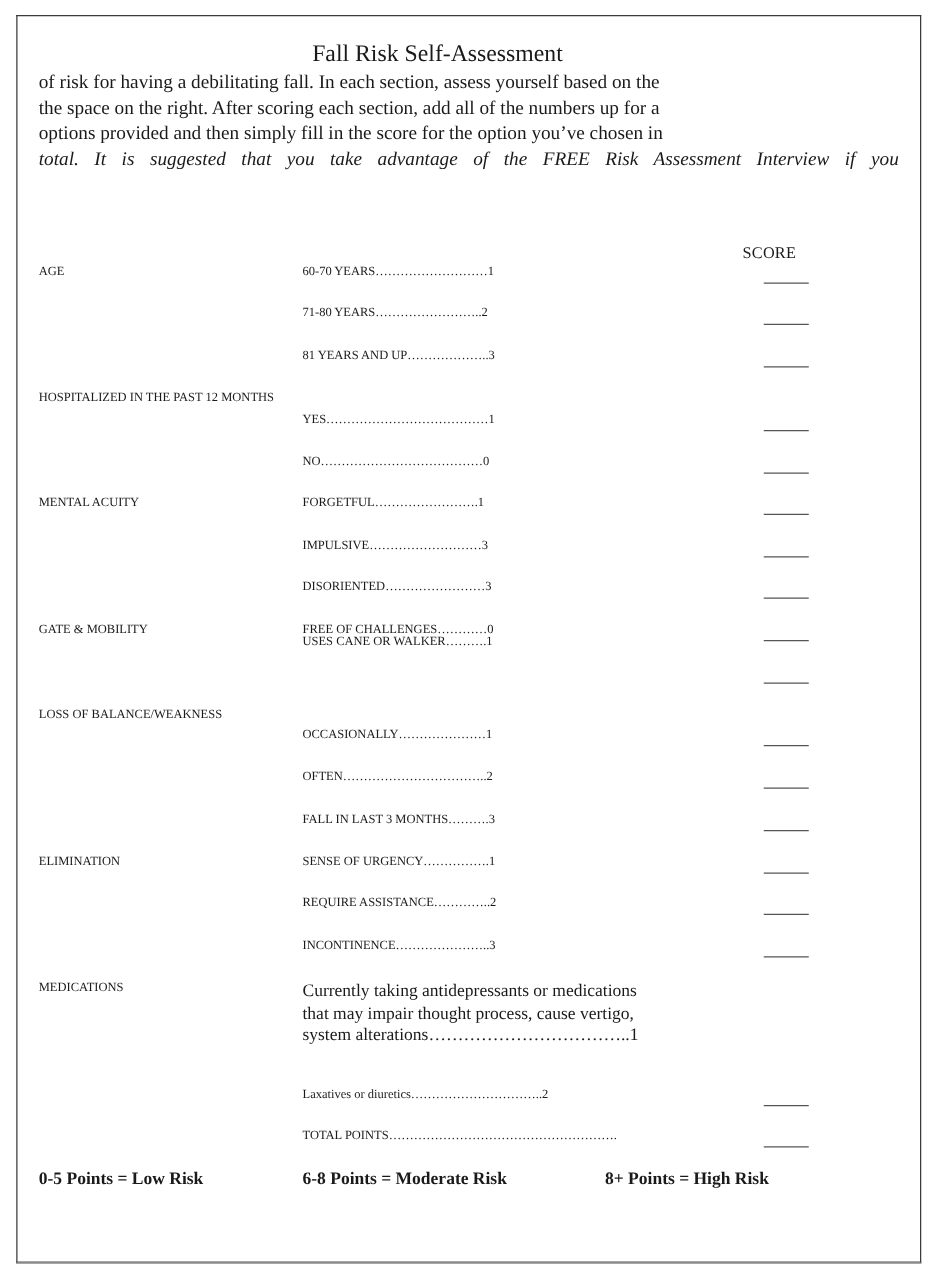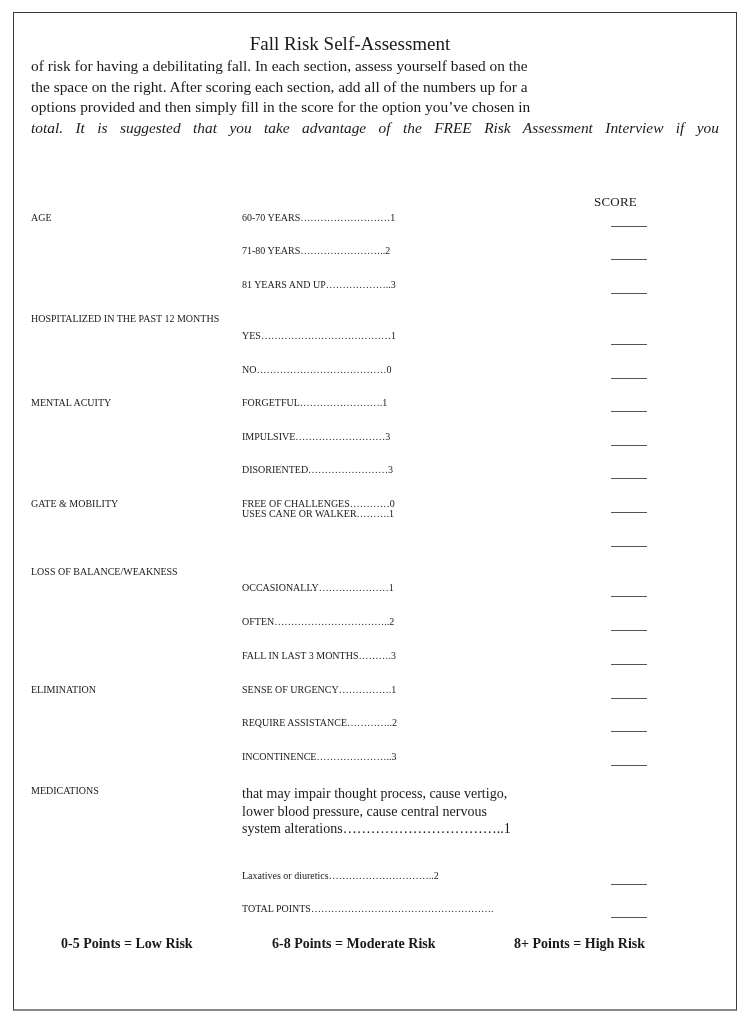--- a/index.html
+++ b/index.html
@@ -12,21 +12,21 @@
       font-size: 19px; }
     .intro { position: absolute; left: 31px; top: 56px; width: 700px; font-size: 15.4px; line-height: 20.7px; }
     .intro .ln { display: block; white-space: nowrap; }
     .intro .ln.justify { text-align: justify; text-align-last: justify; width: 688px; font-style: italic; }
     .score-header { position: absolute; left: 594px; top: 178px; font-size: 13px; letter-spacing: 0.2px; margin-top: 16px; }
     .abs { position: absolute; white-space: nowrap; font-size: 10px; }
     .cat { left: 31px; }
     .opt { left: 242px; }
     .blank { position: absolute; left: 611px; width: 36px; height: 0; border-top: 1.2px solid #555; }
     .med-text { position: absolute; left: 242px; font-size: 14px; line-height: 17.5px; white-space: nowrap; }
-    .footer { position: absolute; top: 936px; font-size: 14px; font-weight: bold; white-space: nowrap; margin-left: 30px; }
+    .footer { position: absolute; top: 936px; font-size: 14px; font-weight: bold; white-space: nowrap; }
   </style>
 </head>
 <body>
 
 <div class="page-frame"></div>
 
 <div class="title" style="left:0;width:700px;">Fall Risk Self-Assessment</div>
 
 <div class="intro">
   <span class="ln">of risk for having a debilitating fall. In each section, assess yourself based on the</span>
@@ -76,22 +76,22 @@
 <div class="abs cat" style="top:684px">ELIMINATION</div>
 <div class="abs opt" style="top:684px">SENSE OF URGENCY…………….1</div>
 <div class="blank" style="top:698px"></div>
 <div class="abs opt" style="top:717px">REQUIRE ASSISTANCE…………..2</div>
 <div class="blank" style="top:731px"></div>
 <div class="abs opt" style="top:751px">INCONTINENCE…………………..3</div>
 <div class="blank" style="top:765px"></div>
 
 <div class="abs cat" style="top:785px">MEDICATIONS</div>
 <div class="med-text" style="top:785px">
+  <div>Currently taking antidepressants or medications</div>
   <div>that may impair thought process, cause vertigo,</div>
-  <div>lower blood pressure, cause central nervous</div>
   <div>system alterations……………………………..1</div>
 </div>
 <div class="abs opt" style="top:870px">Laxatives or diuretics…………………………..2</div>
 <div class="blank" style="top:884px"></div>
 
 <div class="abs opt" style="top:903px">TOTAL POINTS……………………………………………….</div>
 <div class="blank" style="top:917px"></div>
 
 <div class="footer" style="left:31px">0-5 Points = Low Risk</div>
 <div class="footer" style="left:242px">6-8 Points = Moderate Risk</div>

